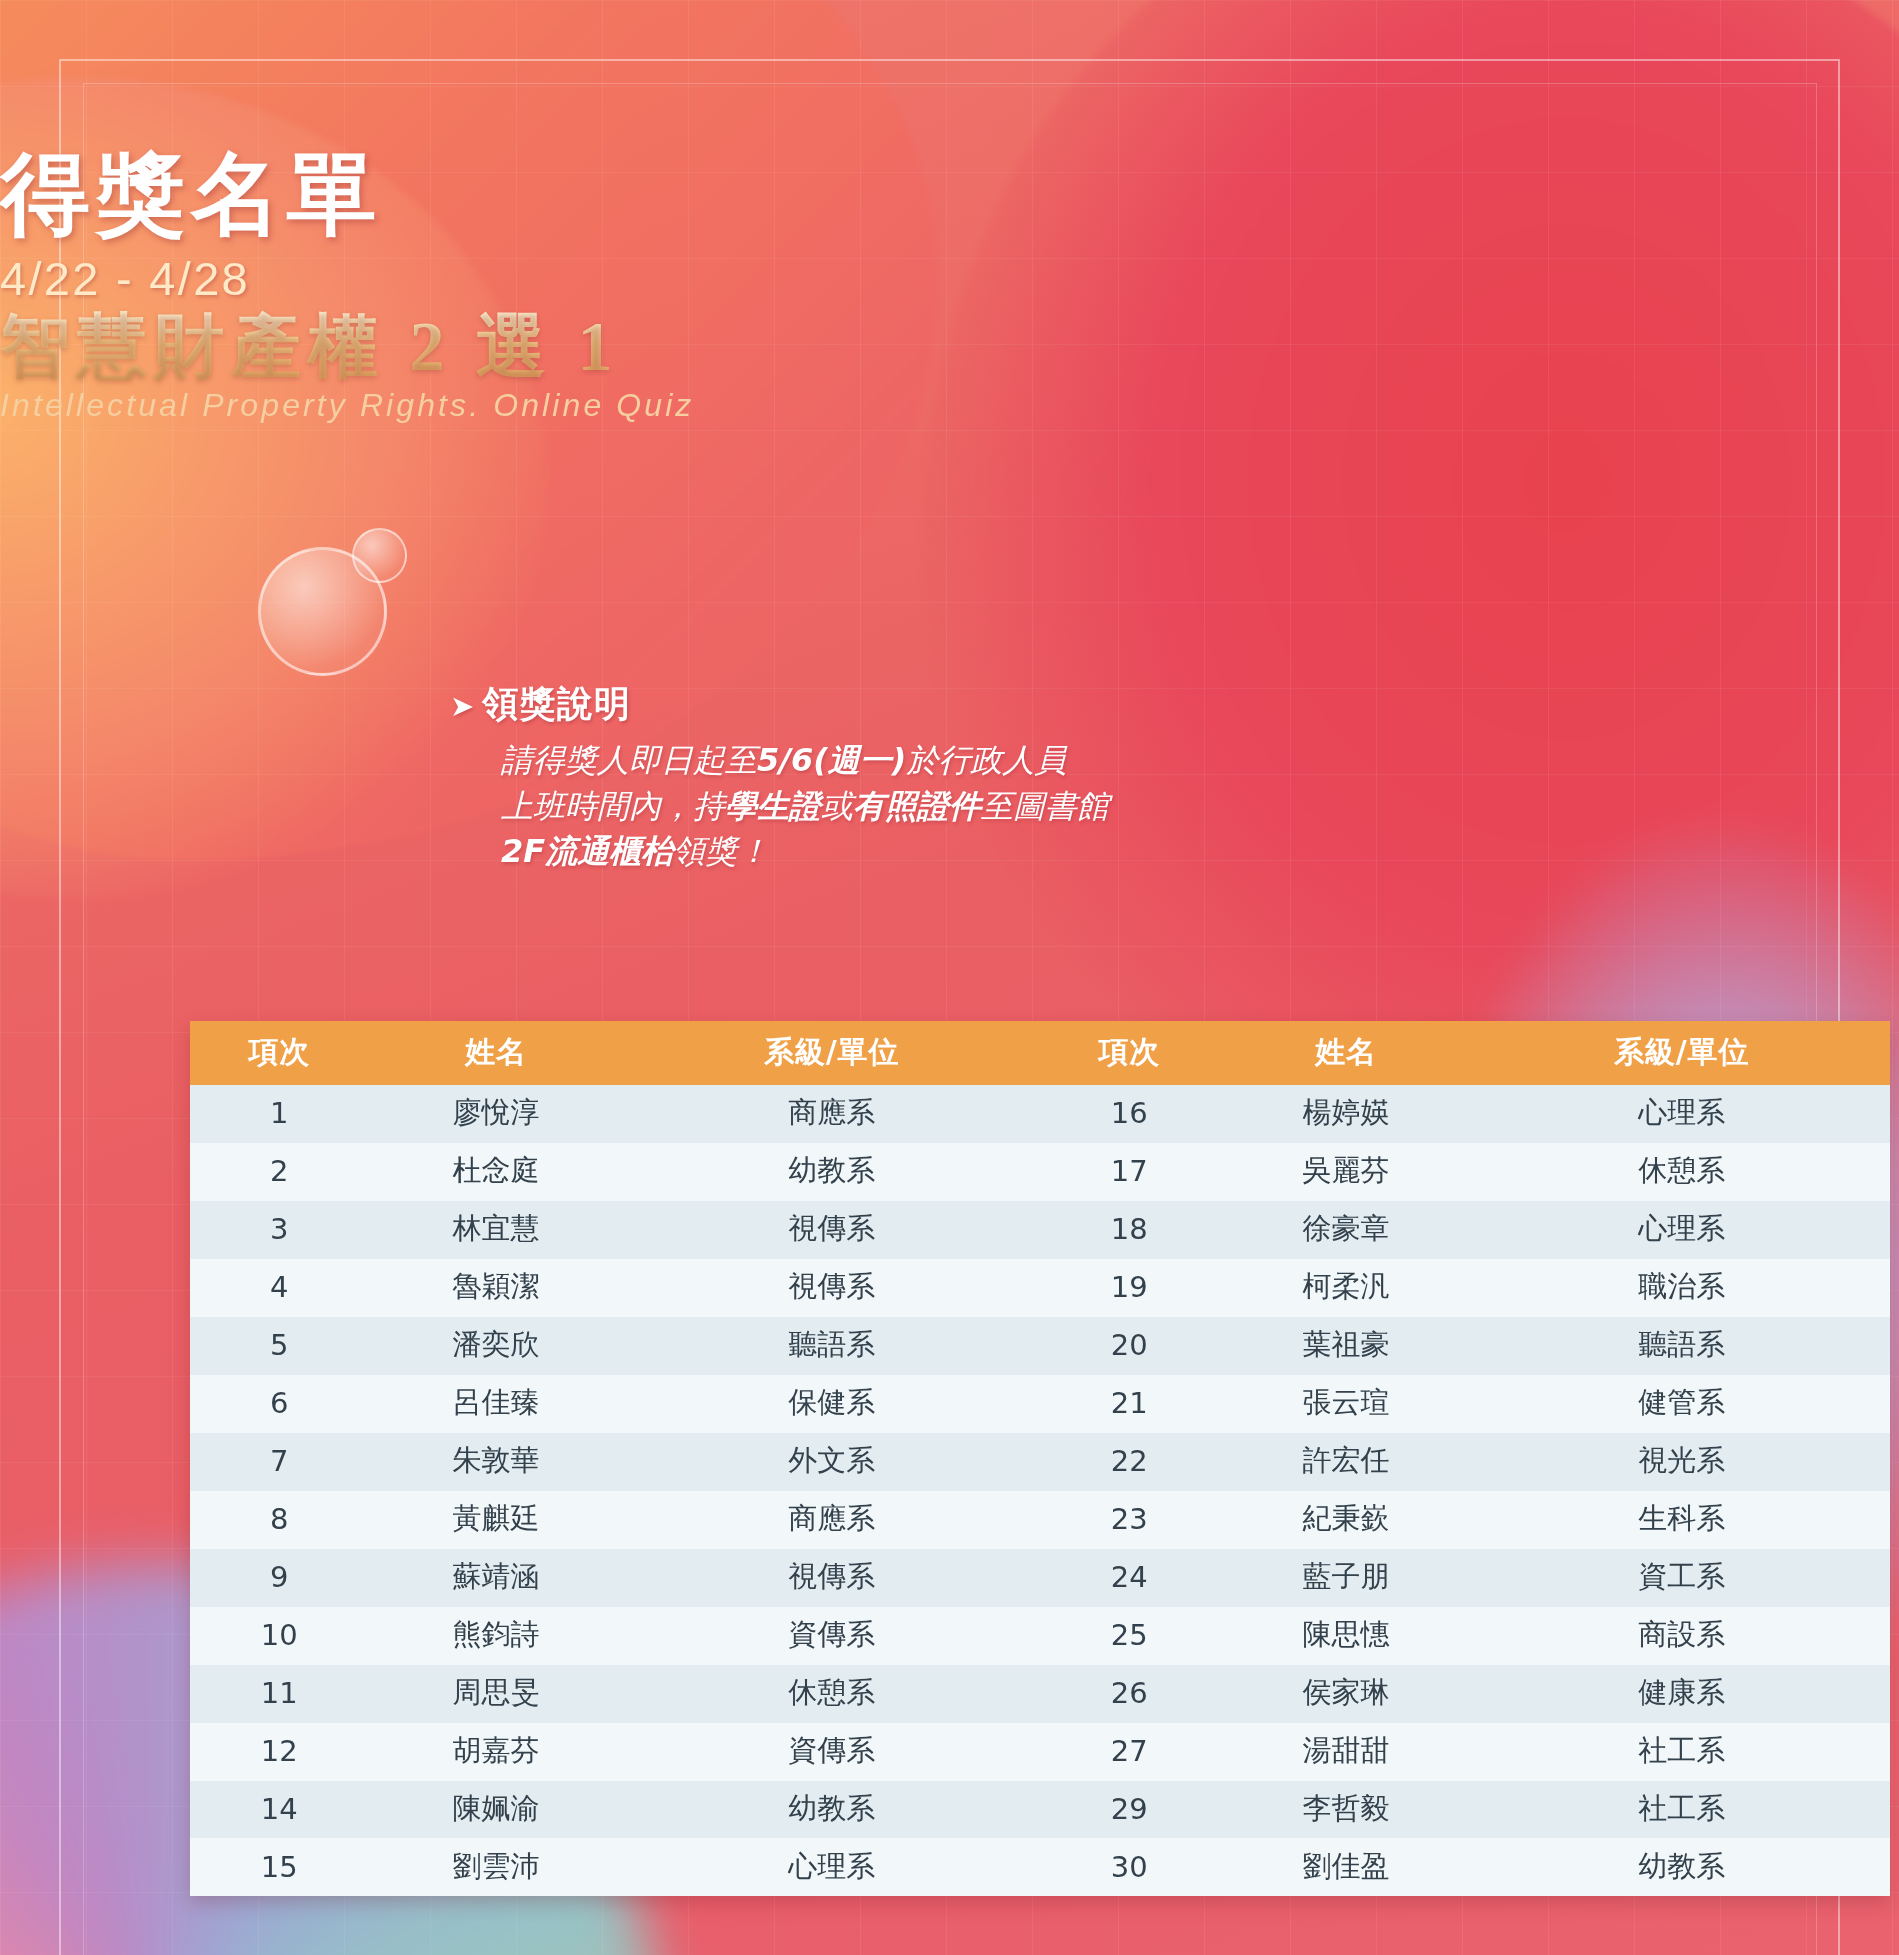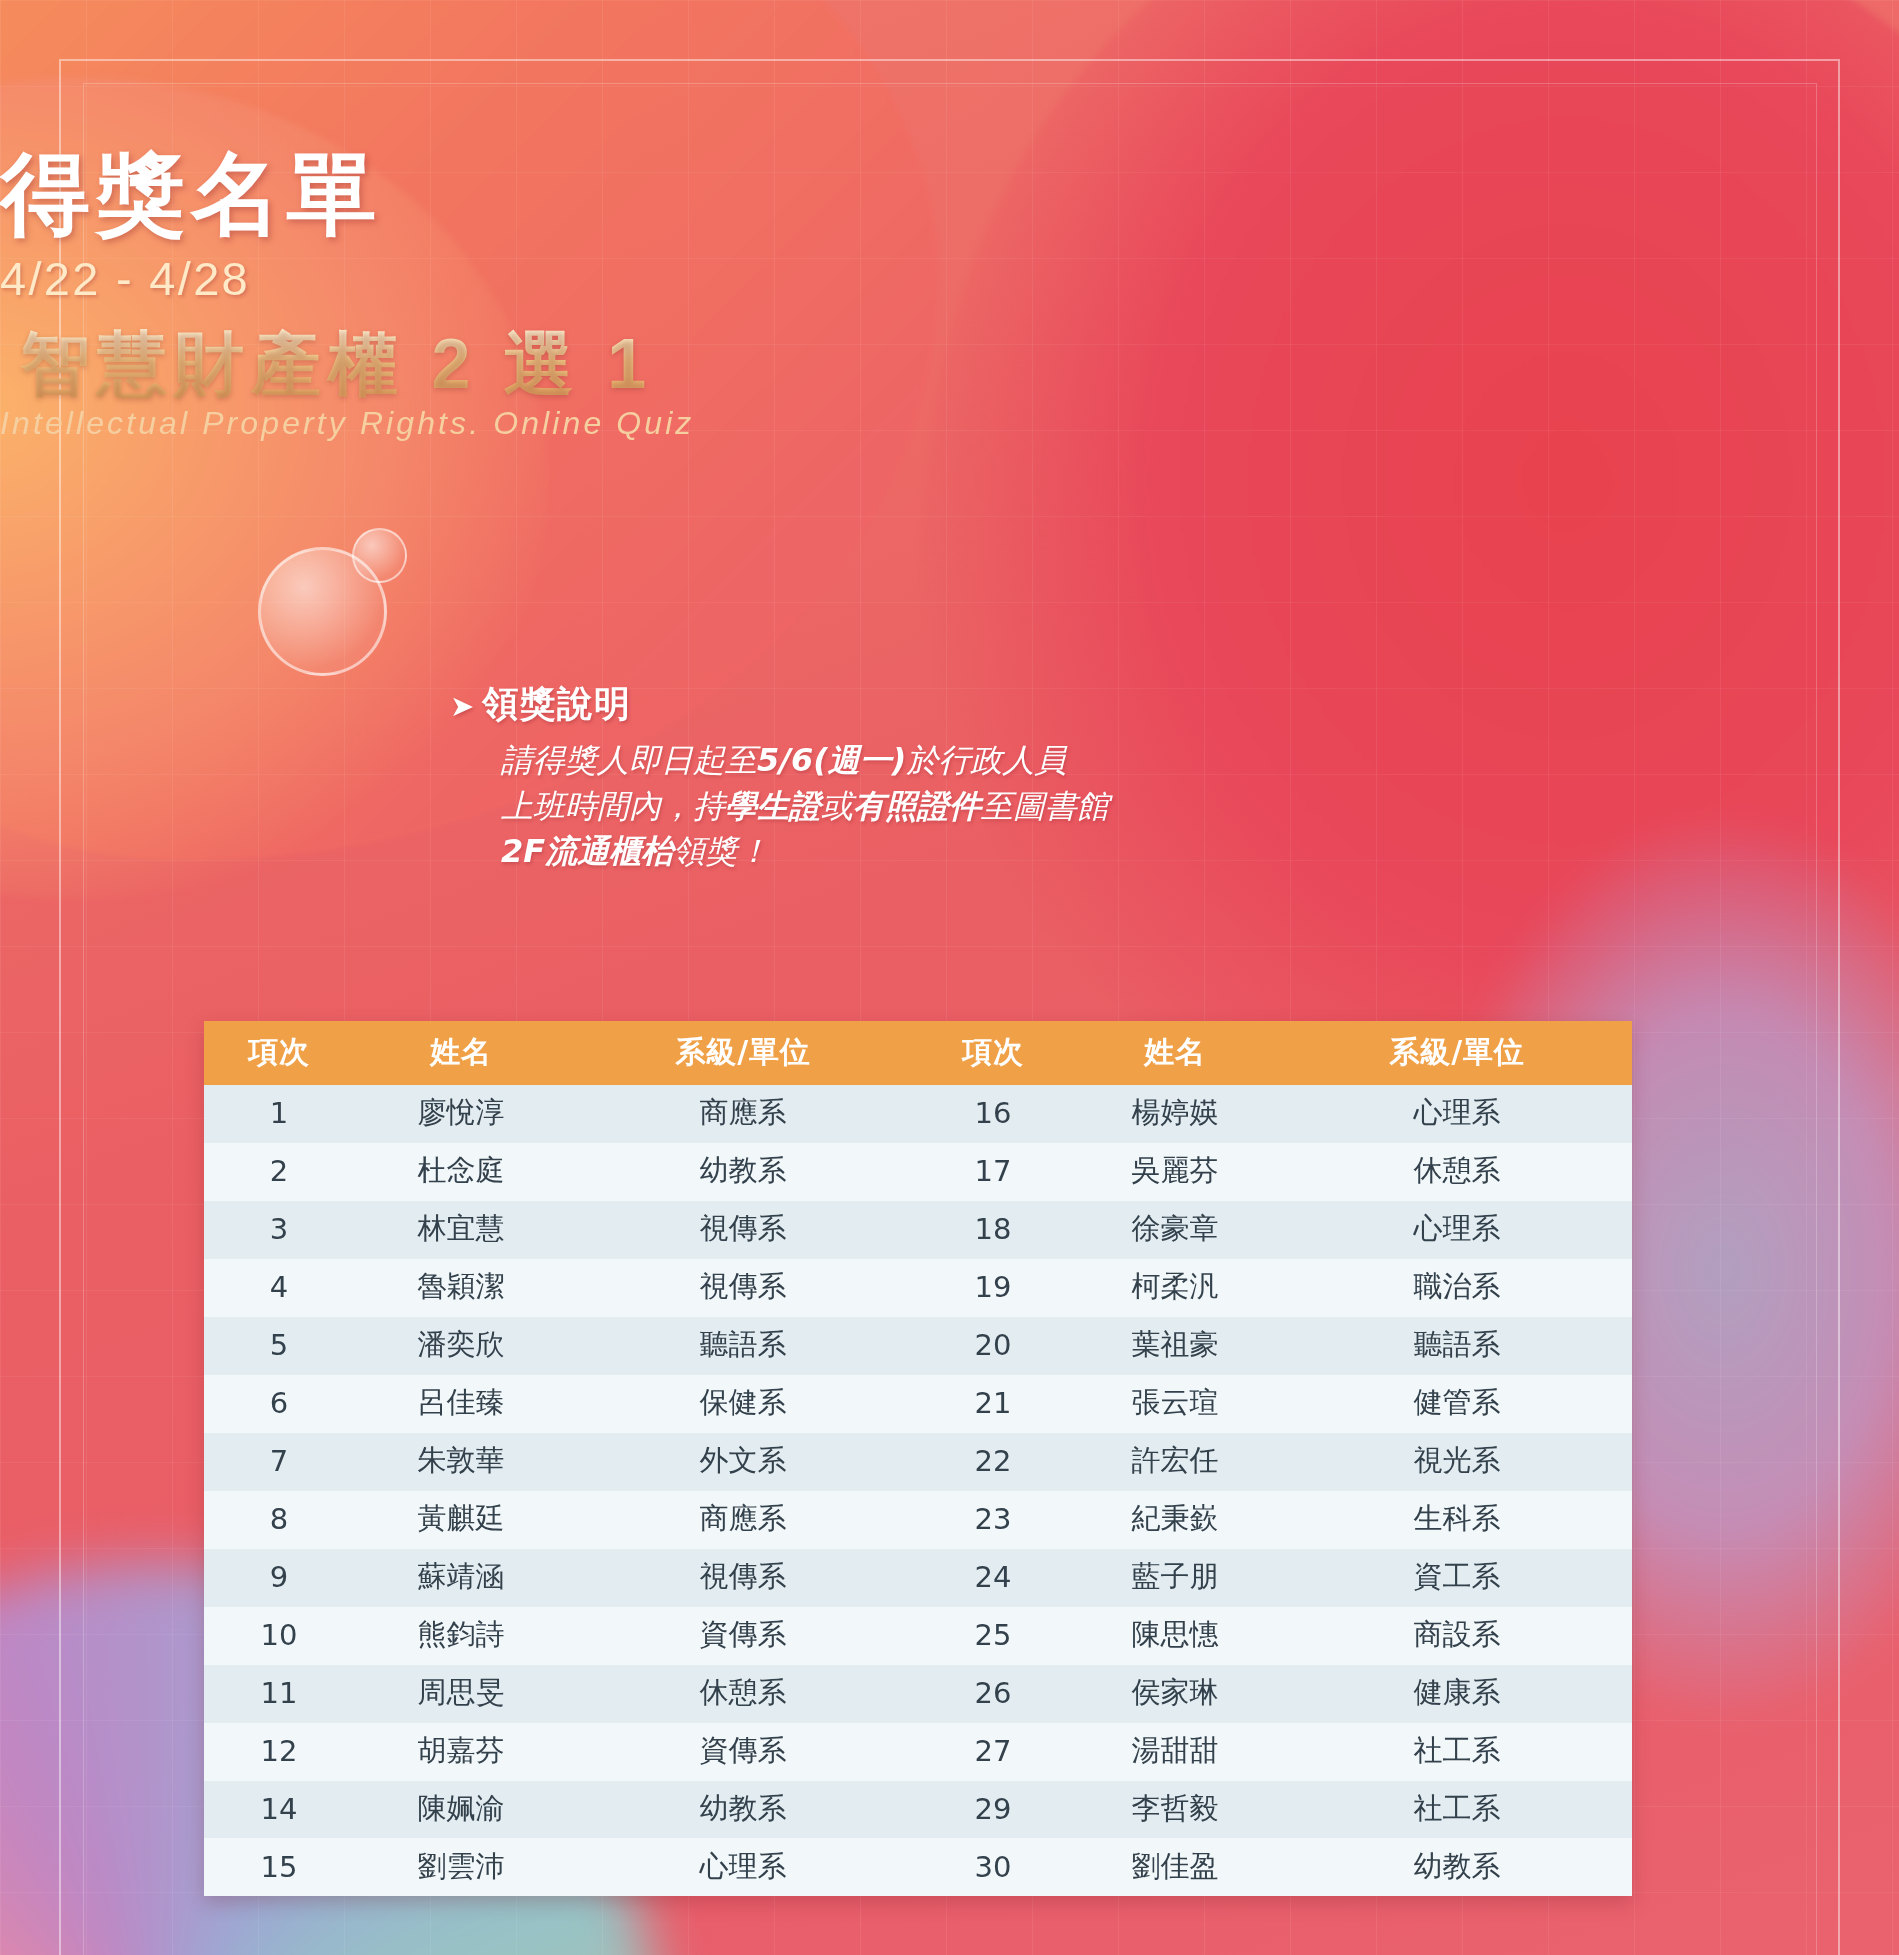--- a/index.html
+++ b/index.html
@@ -118,33 +118,32 @@
   .date-range {
     margin-top: 12px;
     font-family: "Liberation Sans", sans-serif;
     font-size: 47px;
     letter-spacing: 2.3px;
     color: #ffe9c7;
     text-shadow: 1.6px 2px 3.9px rgba(140,30,40,.3);
   }
 
   .quiz-title {
-    margin-top: 20px;
-    font-family: Liberation Sans, sans-serif;
+    margin-top: 2px;
+    font-family: Liberation Serif, serif;
     font-weight: bold;
     font-size: 70px;
     letter-spacing: 7px;
     color: #f7d9a8;
     background: linear-gradient(180deg, #fff3d8 0%, #f2c784 45%, #e3a45e 100%);
     -webkit-background-clip: text;
     background-clip: text;
     -webkit-text-fill-color: transparent;
     text-shadow: 0 2.3px 5.5px rgba(120,40,30,.25);
     line-height: 1.1;
-    padding-left: 20px;
   }
   .quiz-subtitle {
     font-family: "Liberation Sans", sans-serif;
     font-size: 32px;
     letter-spacing: 3.1px;
     color: #f6cfa0;
     margin-top: 2.3px;
     font-style: italic;
   }
 
@@ -166,22 +165,22 @@
     line-height: 1.42;
     color: #ffffff;
     text-shadow: 1.2px 1.6px 3.5px rgba(140,30,40,.3);
     font-style: italic;
   }
   .notice-body b { font-weight: bold; }
 
   
   .table-wrap {
     position: absolute;
-    left: 204px; top: 1021px;
-    width: 1428px;
+    left: 190px; top: 1021px;
+    width: 1700px;
     box-shadow: 0 7px 17px rgba(120,30,40,.25);
   }
   table { width: 100%; border-collapse: collapse; table-layout: fixed; }
   thead th {
     background: #f0a046;
     color: #ffffff;
     font-family: "DejaVu Sans", sans-serif;
     font-weight: bold;
     font-size: 30px;
     padding: 11px 0 11.7px;

